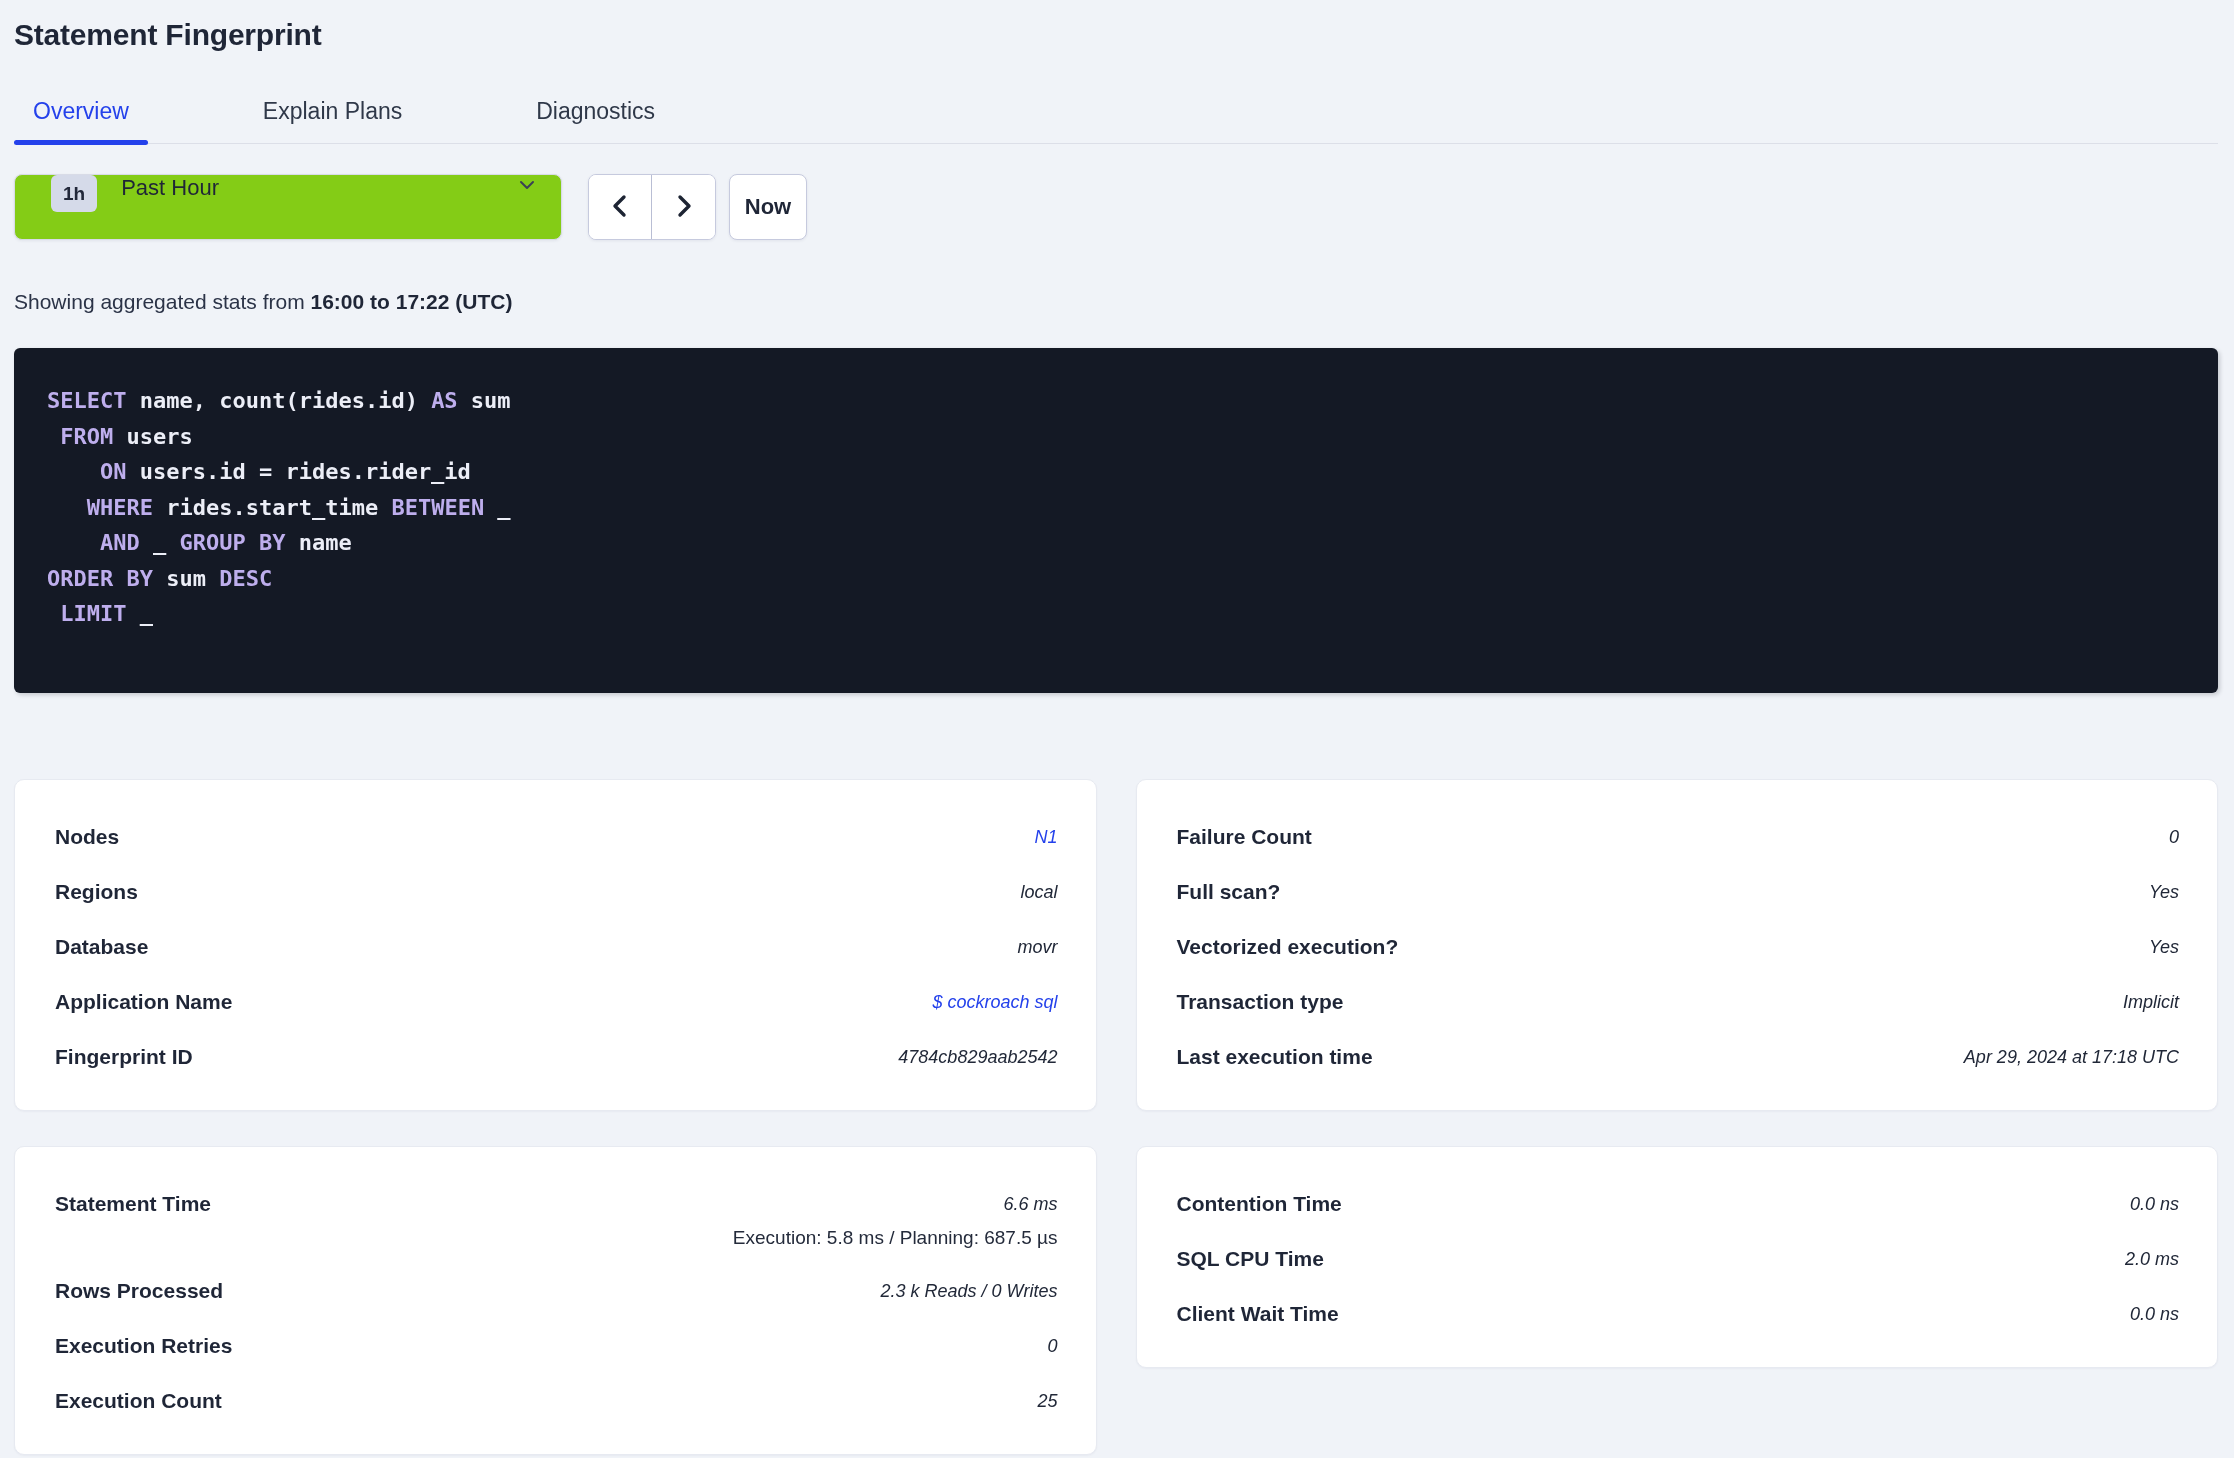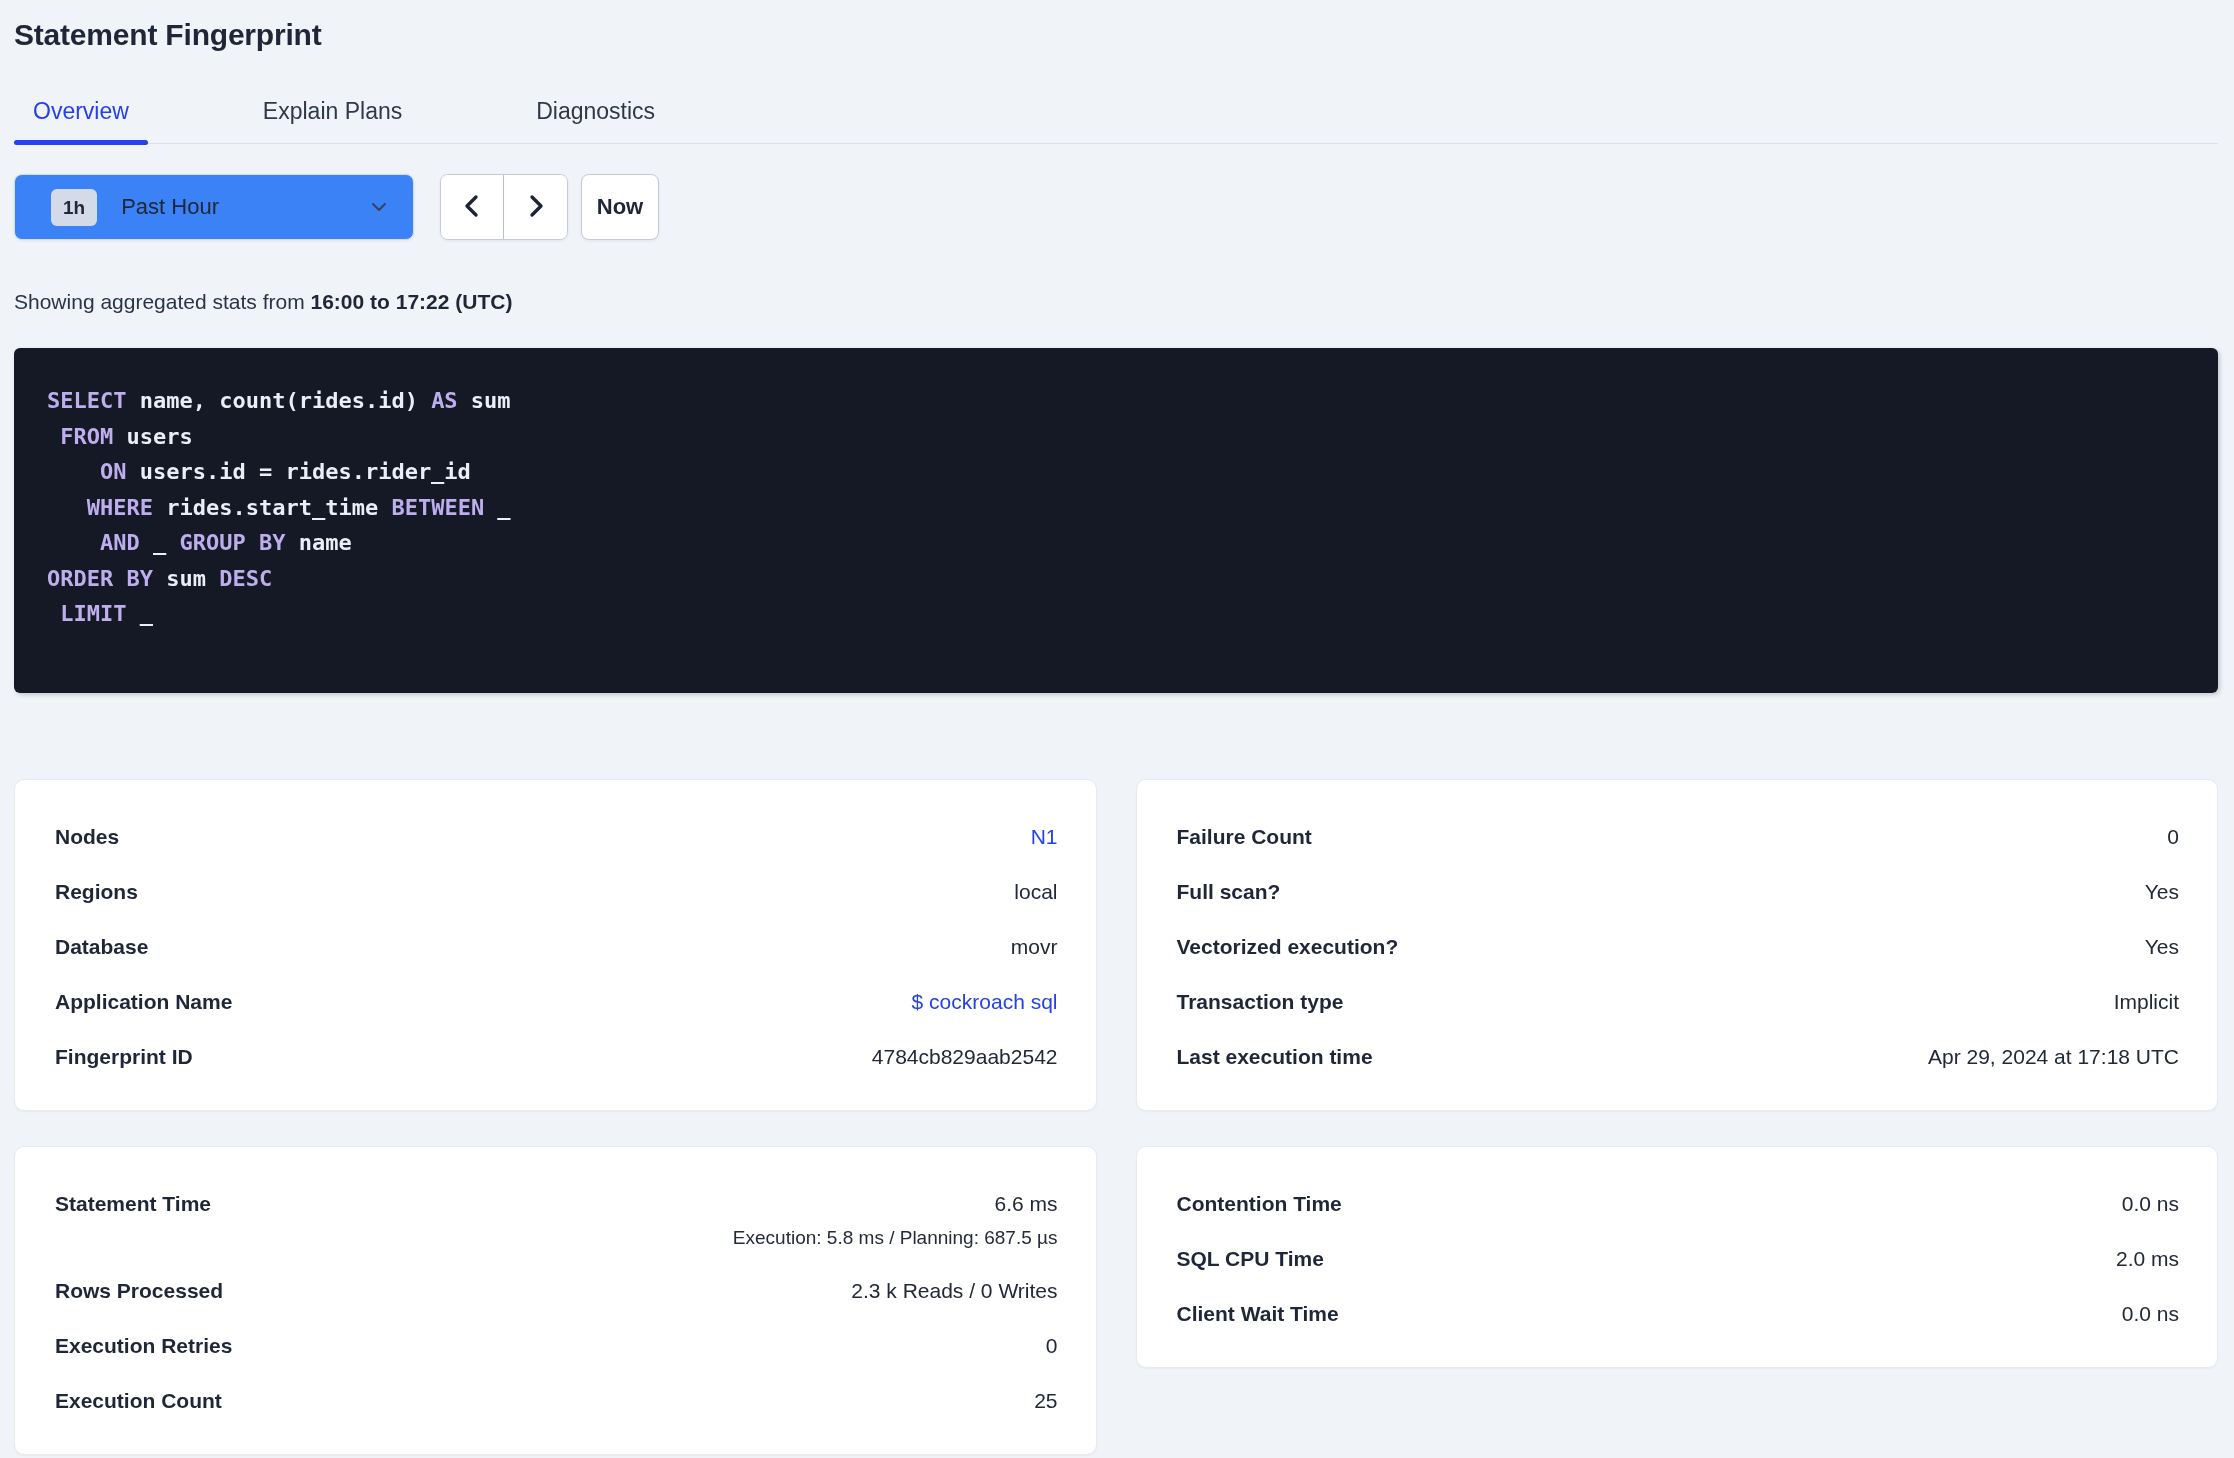--- a/index.html
+++ b/index.html
@@ -43,22 +43,22 @@
   }
   .tab.active{color:var(--accent);}
   .tab.active::after{
     content:"";position:absolute;left:0;right:0;bottom:-2px;
     height:5px;border-radius:3px;background:var(--accent);
   }
 
   
   .toolbar{margin-top:30px;display:flex;align-items:stretch;height:66px;}
   .range-select{
-    width:400px;background:#3b82f6;border:1px solid #d8dbe7;border-radius:8px;
-    display:flex;align-items:center;padding:0 24px 0 36px;
+    width:548px;background:#84cc16;border:1px solid #d8dbe7;border-radius:8px;
+    display:flex;align-items:flex-start;padding:0 24px 0 36px;
     box-shadow:0 1px 3px rgba(23,33,64,.07);cursor:pointer;
   }
   .range-badge{
     background:var(--badge-bg);color:#22283a;
     font-weight:700;font-size:19px;line-height:1;
     padding:9px 12px;border-radius:6px;
   }
   .range-label{margin-left:24px;font-size:22px;color:#1f2637;}
   .range-caret{margin-left:auto;display:flex;align-items:center;}
   .pager{
@@ -108,21 +108,21 @@
     border-radius:10px;
     padding:29px 38px 26px 40px;
     box-shadow:0 1px 2px rgba(23,33,64,.04);
   }
   .stat-row{
     display:flex;justify-content:space-between;align-items:flex-start;
     padding:13.5px 0;
   }
   .stat-label{font-size:21px;font-weight:700;color:#1f2637;line-height:28px;}
   .stat-value-wrap{text-align:right;}
-  .stat-value{font-size:21px;color:#212838;line-height:28px;}
+  .stat-value{font-size:18px;color:#212838;line-height:28px;font-style:italic;}
   .stat-value.link{color:var(--accent);cursor:pointer;}
   .stat-sub{font-size:19px;color:#242b3b;margin-top:8px;line-height:24px;}
 </style>
 </head>
 <body>
 
 <div class="page">
 
   <h1 class="page-title">Statement Fingerprint</h1>
 

